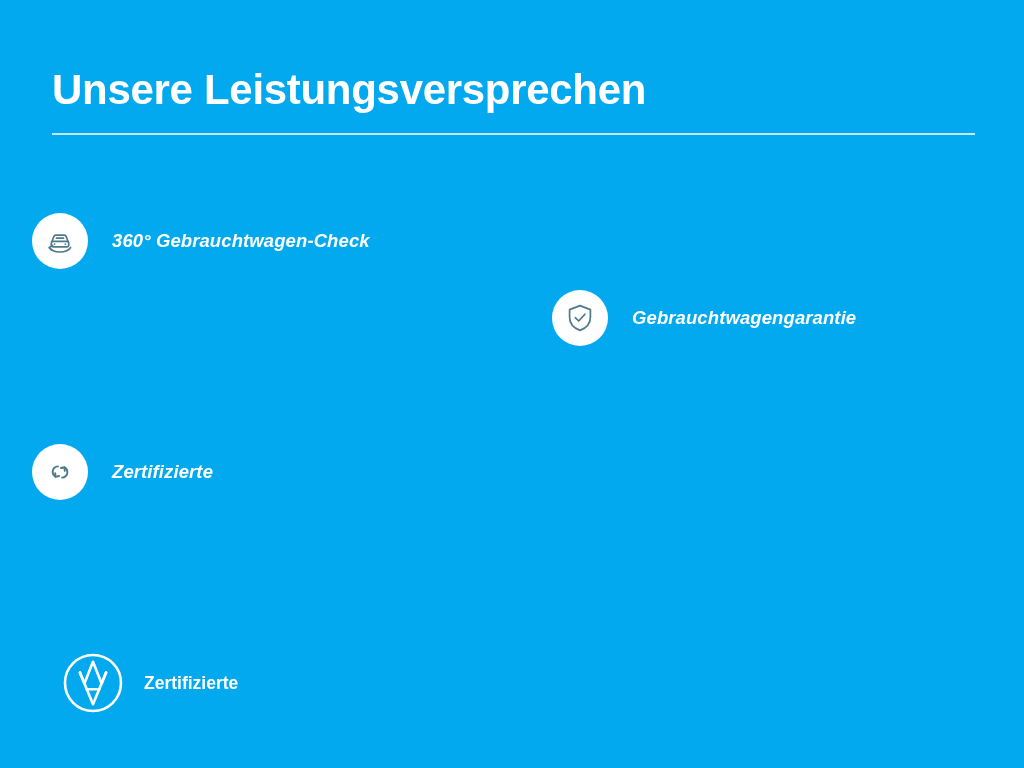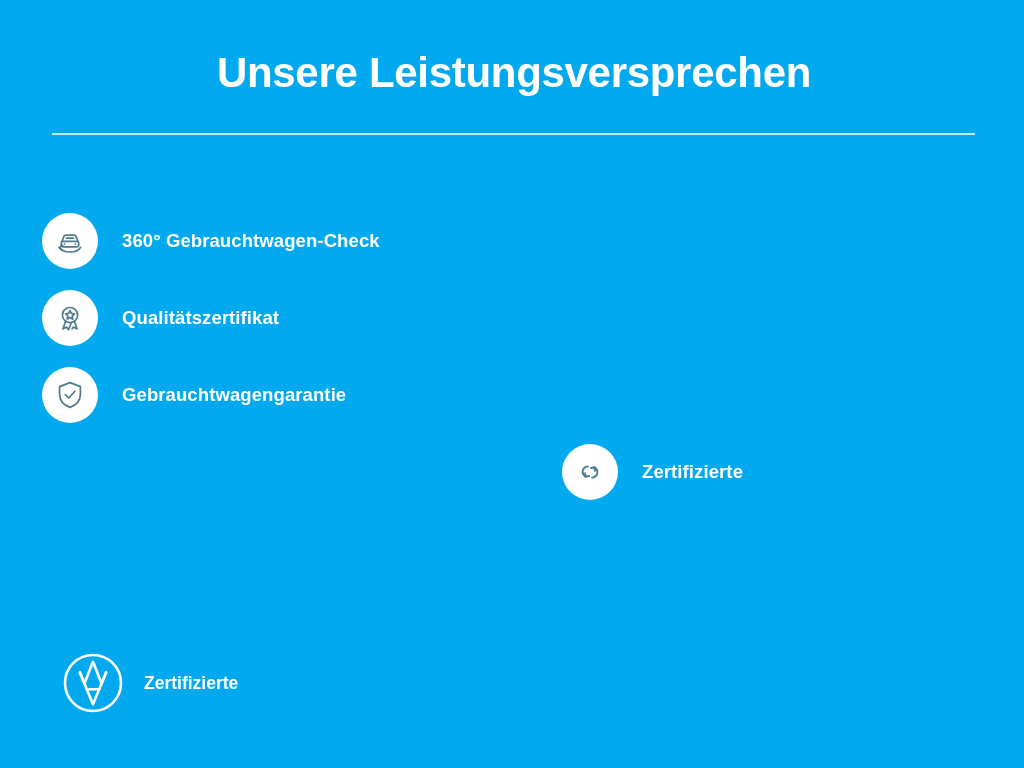--- a/index.html
+++ b/index.html
@@ -8,21 +8,21 @@
     overflow:hidden;
     font-family:"Liberation Sans", sans-serif;
   }
   #page {
     position:relative;
     width:1024px; height:768px;
     background:#03A9EF;
   }
 
   
-  #header { position:absolute; left:52px; top:49px; width:924px;text-align:center; }
+  #header { position:absolute; left:52px; top:66px; width:924px; }
   #page-title {
     font-size:42px;
     font-weight:bold;
     color:#ffffff;
     letter-spacing:-0.3px;
     line-height:1.12;
     white-space:nowrap;
   }
   #title-divider {
     position:absolute;
@@ -40,21 +40,21 @@
     left:0; top:202px;
     width:1024px;
     display:grid;
     grid-template-columns:520px 504px;
     grid-auto-rows:77px;
   }
   .benefit-row {
     display:flex;
     align-items:center;
   }
-  .col-left  { padding-left:42px; }
+  .col-left  { padding-left:32px;font-style:italic; }
   .col-right { padding-left:572px; }
 
   .icon-badge {
     flex:0 0 auto;
     width:56px; height:56px;
     border-radius:50%;
     background:#ffffff;
     display:flex;
     align-items:center;
     justify-content:center;
@@ -111,31 +111,20 @@
           <path d="M9.6 21.3 6.2 23.6l2.6 2.6"></path>
         </svg>
       </span>
       <span class="benefit-label">360° Gebrauchtwagen-Check</span>
     </div>
     <div class="benefit-row col-right">
       
       
     </div>
 
-    <div class="benefit-row col-left">
-      <span class="icon-badge">
-        <svg width="34" height="34" viewBox="0 0 34 34" fill="none" stroke="#4E7A8C" stroke-width="1.7" stroke-linecap="round" stroke-linejoin="round">
-          <circle cx="17" cy="14.1" r="7.6"></circle>
-          <path d="M17 9.6l1.4 2.8 3.1.45-2.25 2.2.53 3.1L17 16.6l-2.78 1.45.53-3.1-2.25-2.2 3.1-.45z"></path>
-          <path d="M12.6 20.4 9.9 28l3.6-1.9 2.1 2.6 2.5-6.5"></path>
-          <path d="M21.4 20.4 24.1 28l-3.6-1.9-1.4 1.7"></path>
-        </svg>
-      </span>
-      <span class="benefit-label">Qualitätszertifikat</span>
-    </div>
     <div class="benefit-row col-right">
       
       
     </div>
 
     <div class="benefit-row col-left">
       <span class="icon-badge">
         <svg width="34" height="34" viewBox="0 0 34 34" fill="none" stroke="#4E7A8C" stroke-width="1.7" stroke-linecap="round" stroke-linejoin="round">
           <path d="M17 4.6 6.6 8.6v7.6c0 6.2 4.4 10.9 10.4 13.2 6-2.3 10.4-7 10.4-13.2V8.6z"></path>
           <path d="M12.3 16.6l3.4 3.4 6.2-6.8"></path>

